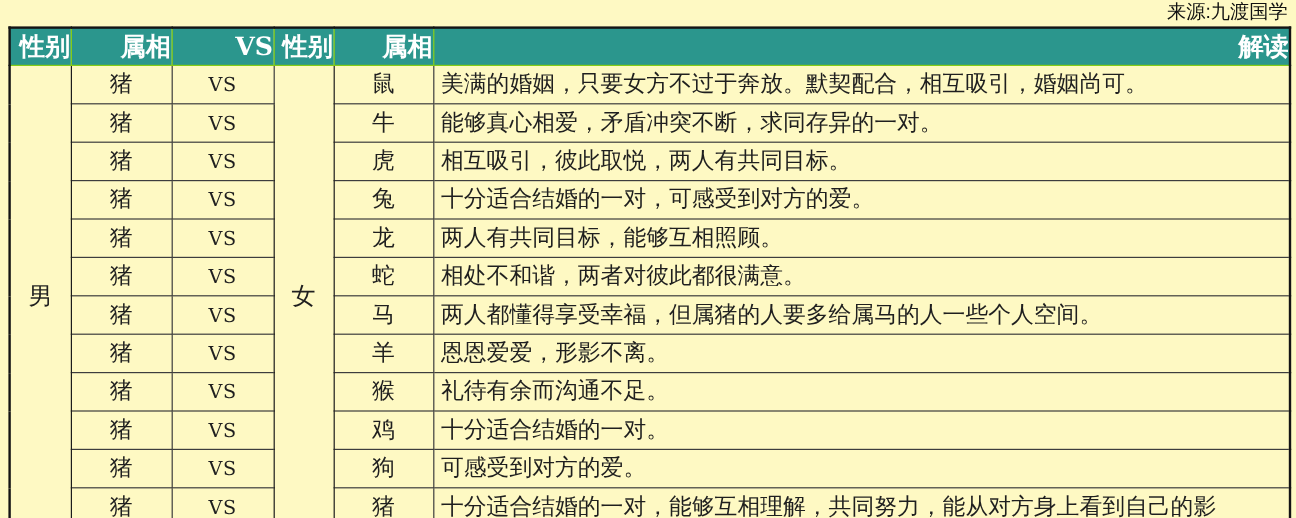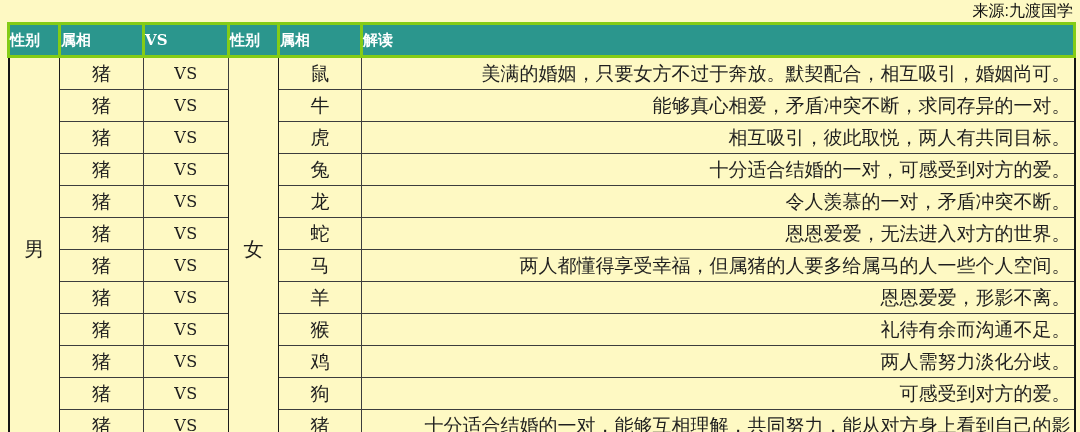--- a/index.html
+++ b/index.html
@@ -33,41 +33,41 @@
   }
   table.zodiac col.c1 { width: 51px; }
   table.zodiac col.c2 { width: 84px; }
   table.zodiac col.c3 { width: 85px; }
   table.zodiac col.c4 { width: 50px; }
   table.zodiac col.c5 { width: 83px; }
   table.zodiac th {
     background: #2b968d;
     color: #ffffff;
     font-weight: bold;
-    font-size: 15px;
+    font-size: 21px;
     height: 30px;
-    border: 3px solid #84cc16;
-    text-align: left;
+    border: 1px solid #84cc16;
+    text-align: right;
     padding: 0;
     line-height: 30px;
   }
   table.zodiac td {
     border: 1px solid #3d3d3d;
     height: 31px;
     font-size: 19px;
     color: #1f1f1f;
     text-align: center;
     vertical-align: middle;
     padding: 0;
     overflow: hidden;
     white-space: nowrap;
     line-height: 31px;
   }
   table.zodiac td.interp {
-    text-align: right;
+    text-align: left;
     padding: 0 3px 0 6px;
   }
   table.zodiac td.vs-cell {
     font-size: 16px;
     letter-spacing: 0.5px;
   }
   table.zodiac td.merged {
     font-size: 20px;
     border: 1px solid #1c1c1c;
   }
@@ -122,27 +122,27 @@
         <tr>
           <td>猪</td>
           <td class="vs-cell">VS</td>
           <td>兔</td>
           <td class="interp">十分适合结婚的一对，可感受到对方的爱。</td>
         </tr>
         <tr>
           <td>猪</td>
           <td class="vs-cell">VS</td>
           <td>龙</td>
-          <td class="interp">令人羡慕的一对，矛盾冲突不断。</td>
+          <td class="interp">两人有共同目标，能够互相照顾。</td>
         </tr>
         <tr>
           <td>猪</td>
           <td class="vs-cell">VS</td>
           <td>蛇</td>
-          <td class="interp">恩恩爱爱，无法进入对方的世界。</td>
+          <td class="interp">相处不和谐，两者对彼此都很满意。</td>
         </tr>
         <tr>
           <td>猪</td>
           <td class="vs-cell">VS</td>
           <td>马</td>
           <td class="interp">两人都懂得享受幸福，但属猪的人要多给属马的人一些个人空间。</td>
         </tr>
         <tr>
           <td>猪</td>
           <td class="vs-cell">VS</td>
@@ -152,21 +152,21 @@
         <tr>
           <td>猪</td>
           <td class="vs-cell">VS</td>
           <td>猴</td>
           <td class="interp">礼待有余而沟通不足。</td>
         </tr>
         <tr>
           <td>猪</td>
           <td class="vs-cell">VS</td>
           <td>鸡</td>
-          <td class="interp">两人需努力淡化分歧。</td>
+          <td class="interp">十分适合结婚的一对。</td>
         </tr>
         <tr>
           <td>猪</td>
           <td class="vs-cell">VS</td>
           <td>狗</td>
           <td class="interp">可感受到对方的爱。</td>
         </tr>
         <tr>
           <td>猪</td>
           <td class="vs-cell">VS</td>

